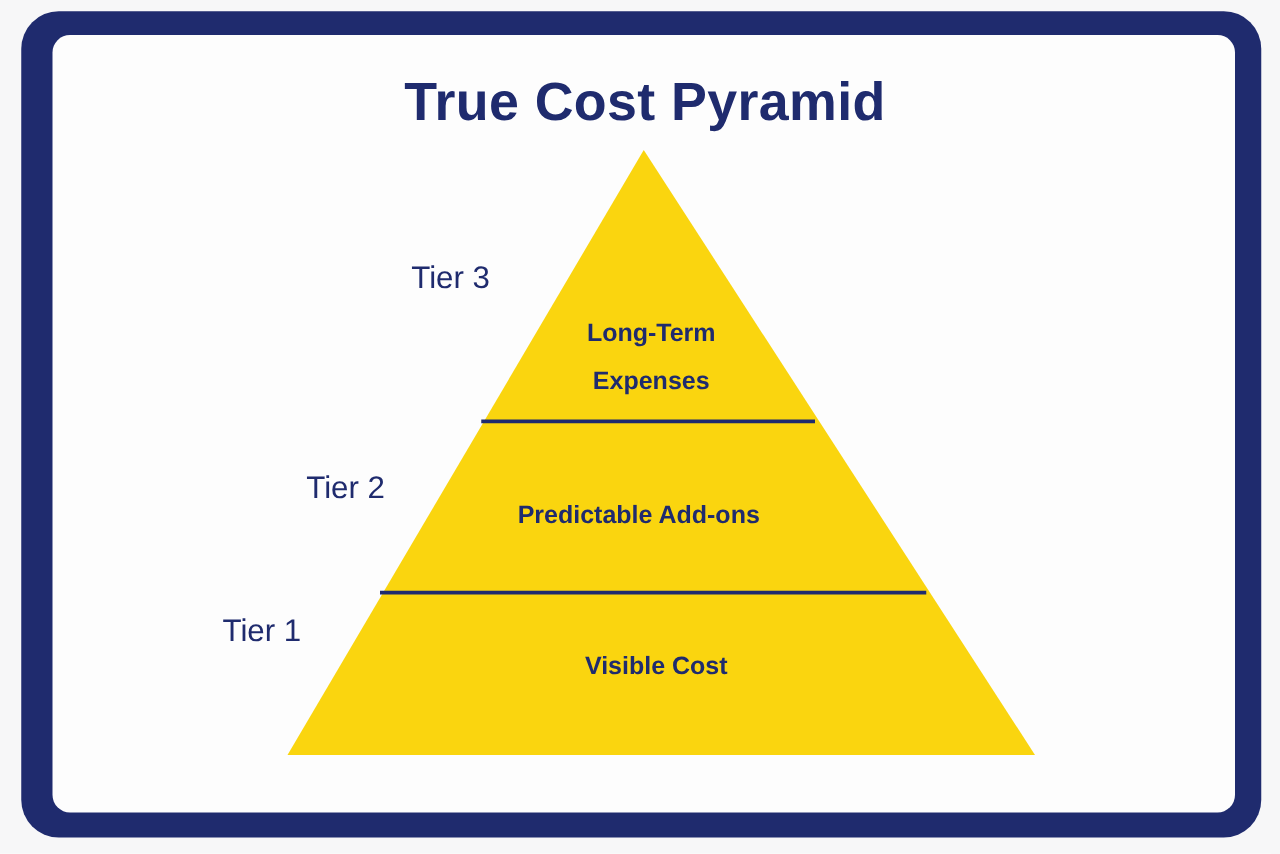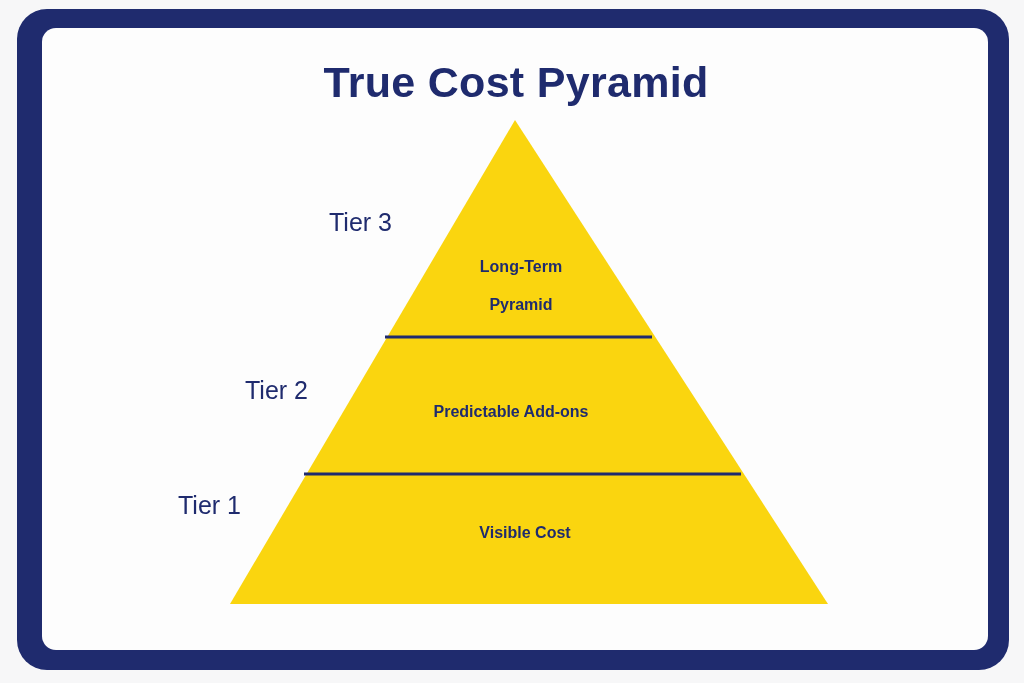--- a/index.html
+++ b/index.html
@@ -40,21 +40,21 @@
     }
     .tier-label {
       position: absolute;
       font-size: 25px;
       font-weight: normal;
       color: #1f2b6e;
       white-space: nowrap;
     }
     .section-label {
       position: absolute;
-      font-size: 16px;
+      font-size: 20px;
       font-weight: bold;
       color: #1f2b6e;
       text-align: center;
       line-height: 38px;
     }
   </style>
 </head>
 <body>
 
 <div class="frame"></div>
@@ -67,16 +67,16 @@
   <line x1="385" y1="337" x2="652" y2="337" stroke="#1f2b6e" stroke-width="3"></line>
   <line x1="304" y1="474" x2="741" y2="474" stroke="#1f2b6e" stroke-width="3"></line>
 </svg>
 
 <div class="tier-label" style="left:329px; top:208px;">Tier 3</div>
 <div class="tier-label" style="left:245px; top:376px;">Tier 2</div>
 <div class="tier-label" style="left:178px; top:491px;">Tier 1</div>
 
 <div class="section-label" style="left:405px; top:248px; width:232px;">
   <div>Long-Term</div>
-  <div>Pyramid</div>
+  <div>Expenses</div>
 </div>
 <div class="section-label" style="left:316px; top:393px; width:390px;">Predictable Add-ons</div>
 <div class="section-label" style="left:330px; top:514px; width:390px;">Visible Cost</div>
 
 </body></html>

